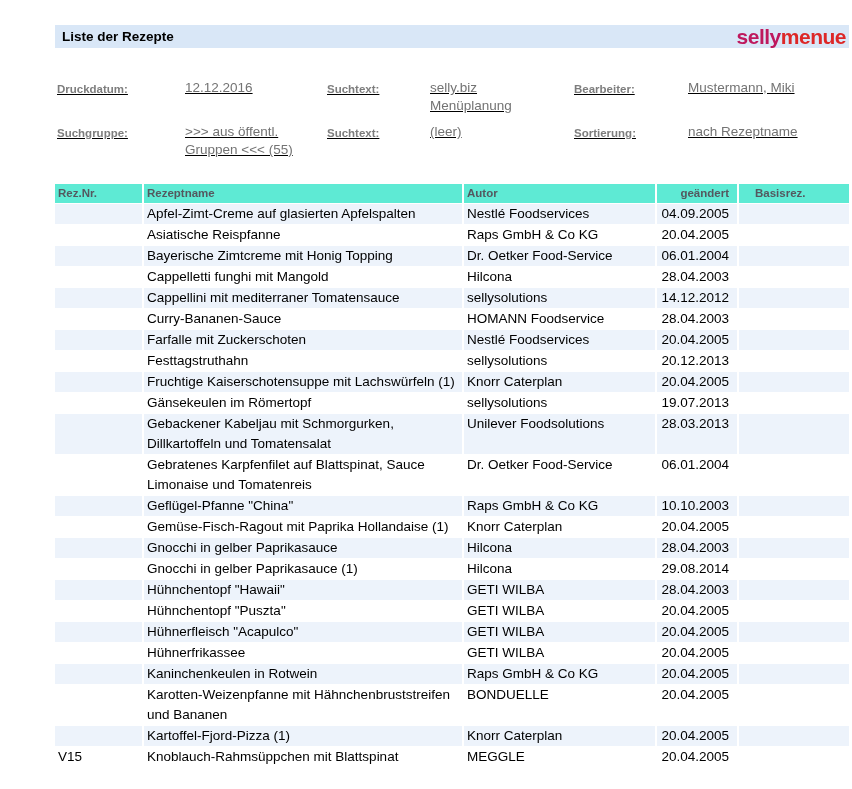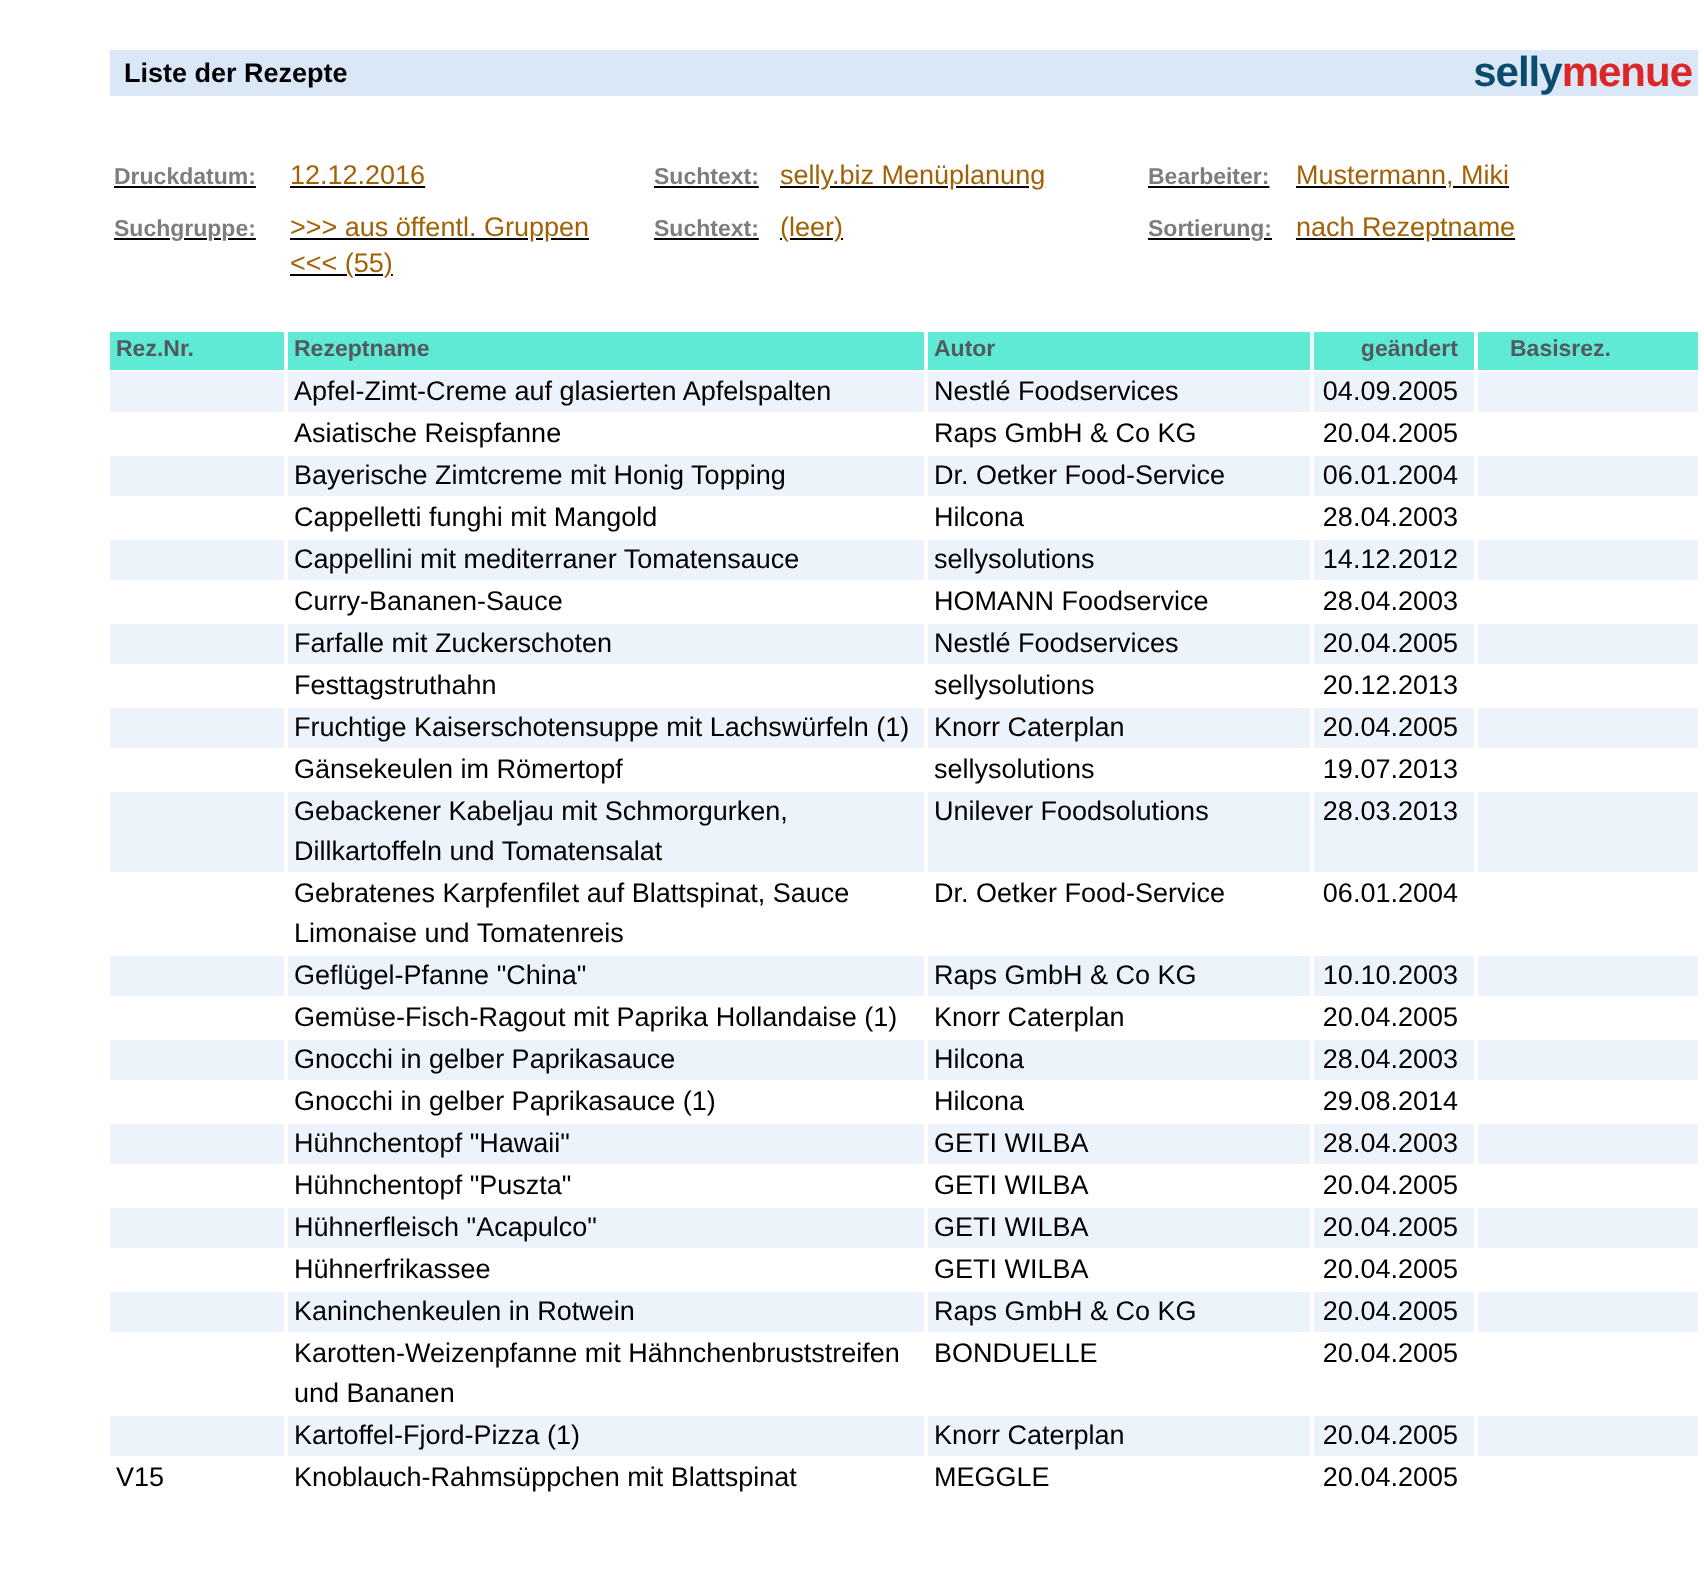--- a/index.html
+++ b/index.html
@@ -16,37 +16,37 @@
     margin-top: 25px;
     height: 23px;
     background: #d9e7f7;
     display: flex;
     align-items: center;
     justify-content: space-between;
     padding: 0 3px 0 7px;
   }
   .page-title { font-size: 13.5px; font-weight: bold; color: #000000; }
   .logo { font-size: 21px; font-weight: bold; letter-spacing: -0.5px; line-height: 23px; white-space: nowrap; }
-  .logo .part1 { color: #0c4a6e; }
+  .logo .part1 { color: #be185d; }
   .logo .part2 { color: #dd2727; margin-top: 12px; }
 
   
   .meta {
     margin-top: 31px;
     display: grid;
     grid-template-columns: 90px 180px 65px 182px 76px auto;
     row-gap: 8px;
     align-items: start;
     text-decoration: underline;
   }
   .meta-label {
     font-size: 11.5px; font-weight: bold; color: #7d7d7d;
     line-height: 16px; padding-top: 2px; padding-left: 2px;
   }
-  .meta-value { font-size: 13.5px; color: #a16207; line-height: 18px; padding-right: 10px; }
+  .meta-value { font-size: 13.5px; color: #737373; line-height: 18px; padding-right: 10px; margin-left: 40px; }
 
   
   table.recipes {
     margin-top: 25px;
     width: 794px;
     border-collapse: collapse;
     table-layout: fixed;
   }
   table.recipes th {
     background: #5eead4;

